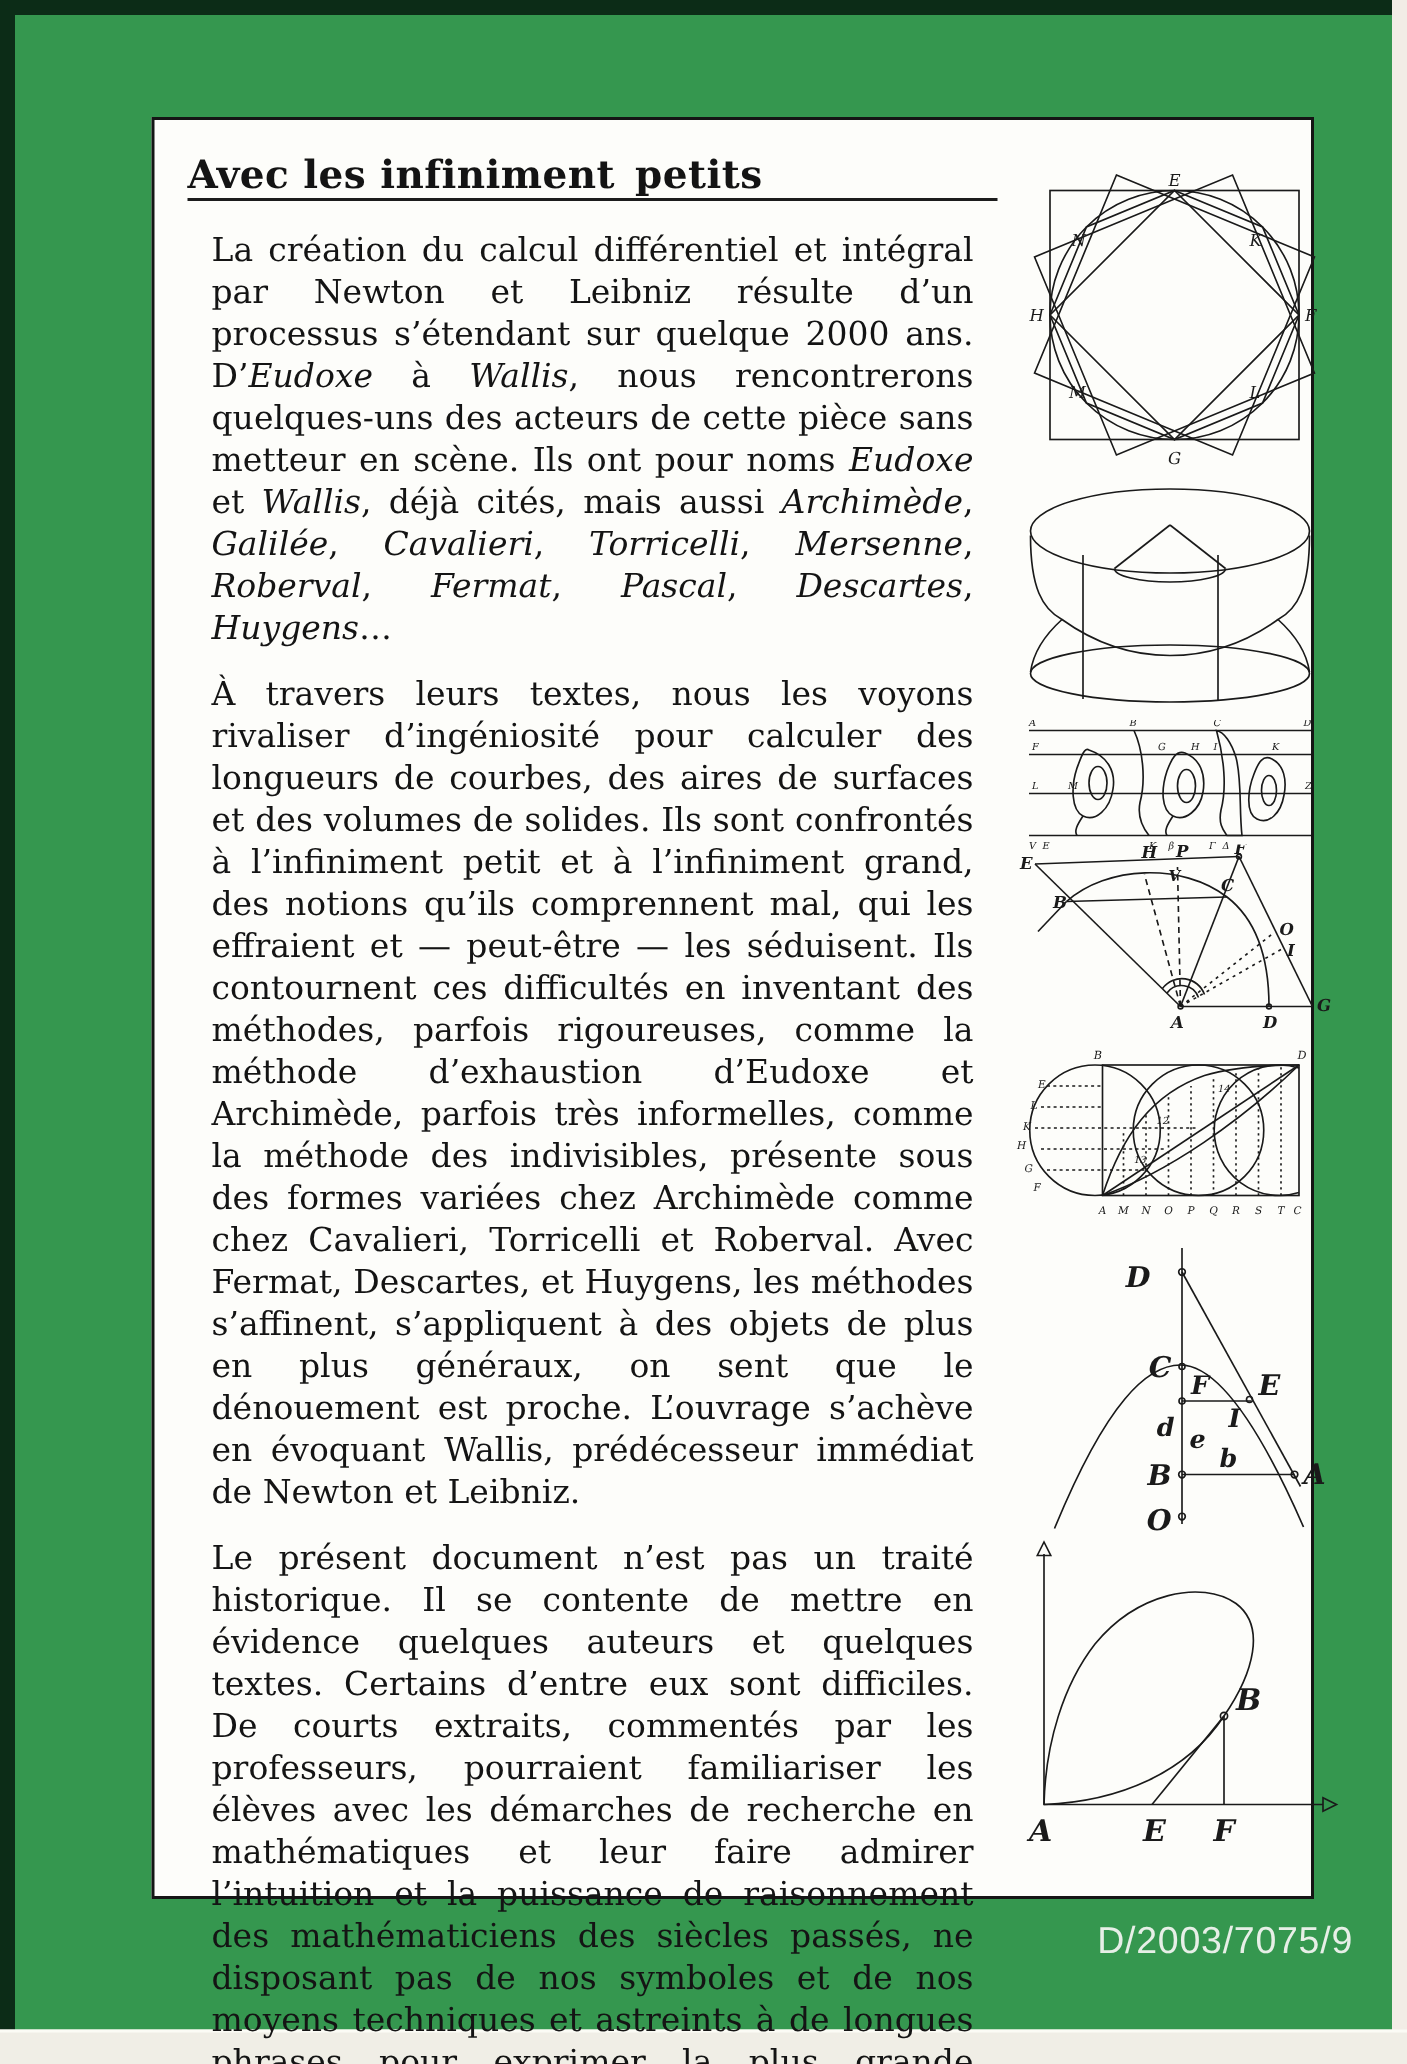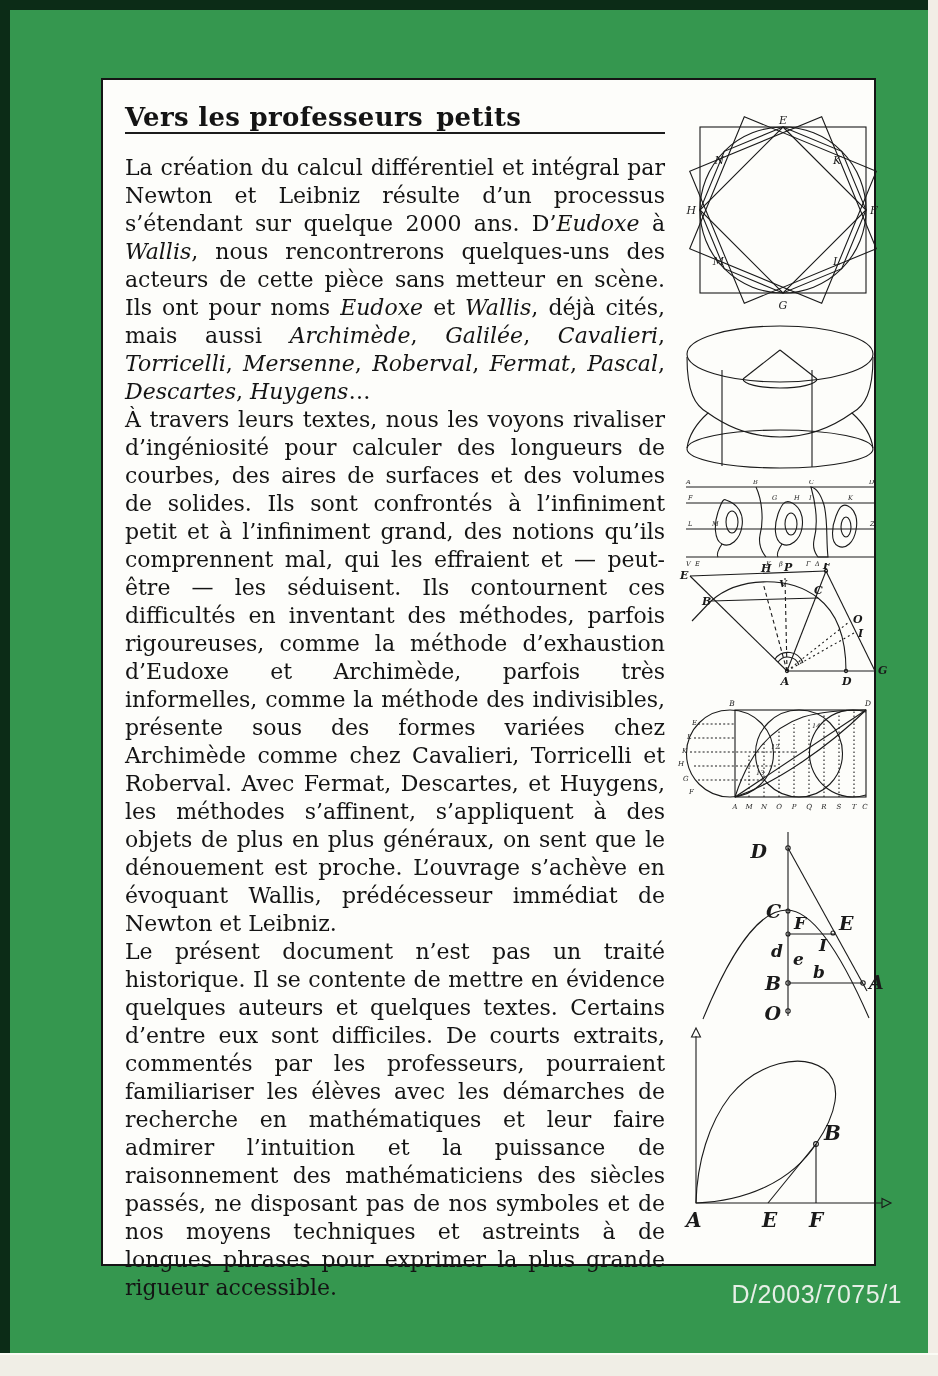--- a/index.html
+++ b/index.html
@@ -8,21 +8,21 @@
   .strip-top{position:absolute;left:0;top:0;width:938px;height:10px;background:#0c2c17;}
   .strip-left{position:absolute;left:0;top:0;width:10px;height:1354px;background:#0c2c17;}
   .strip-right{position:absolute;left:928px;top:0;width:10px;height:1376px;background:#f2ede6;}
   .strip-bottom{position:absolute;left:0;top:1353px;width:938px;height:23px;background:#f0eee6;border-top:2px solid #fbfbf5;}
   #panel{position:absolute;left:101px;top:78px;width:775px;height:1188px;background:#fdfdfa;
          border:2px solid #151515;box-sizing:border-box;}
   .text-col{position:absolute;left:22px;top:16px;width:540px;color:#141414;}
   .doc-title{font-size:26px;font-weight:bold;margin:6px 0 0 0;letter-spacing:.3px;}
   .doc-subtitle{font-size:23px;line-height:33px;margin:4px 0 12px 0;font-weight:normal;}
   .rule{border:none;border-top:2px solid #1c1c1c;margin:0 0 20px 0;width:540px;}
-  .body-text p{font-size:22px;line-height:28px;text-align:justify;margin:0;}
+  .body-text p{font-size:22px;line-height:28px;text-align:justify;margin:16px;}
   .fig{position:absolute;margin:0;}
   svg{display:block;}
   svg path,svg line,svg polyline,svg polygon,svg circle,svg ellipse,svg rect{
       fill:none;stroke:#1a1a1a;stroke-width:1.1;}
   svg text{fill:#1a1a1a;stroke:none;font-family:"DejaVu Serif",serif;font-style:italic;}
   .lbl-big{font-weight:bold;font-style:italic;}
   #footer-code{position:absolute;top:1280px;right:36px;color:#e7efe7;
       font-family:"Liberation Sans",sans-serif;font-size:25px;letter-spacing:.5px;}
 </style>
 </head>
@@ -30,21 +30,21 @@
 
 <div id="page">
   <div class="strip-top"></div>
   <div class="strip-left"></div>
   <div class="strip-right"></div>
   <div class="strip-bottom"></div>
 
   <div id="panel">
 
     <div class="text-col">
-      <h1 class="doc-title">Vers les professeurs petits</h1>
+      <h1 class="doc-title">Avec les infiniment petits</h1>
       <hr class="rule">
       <div class="body-text">
         <p><span>La création du calcul différentiel et intégral par Newton et Leibniz résulte d’un processus s’étendant sur quelque 2000 ans. D’</span><i>Eudoxe</i><span> à </span><i>Wallis</i><span>, nous rencontrerons quelques-uns des acteurs de cette pièce sans metteur en scène. Ils ont pour noms </span><i>Eudoxe</i><span> et </span><i>Wallis</i><span>, déjà cités, mais aussi </span><i>Archimède</i><span>, </span><i>Galilée</i><span>, </span><i>Cavalieri</i><span>, </span><i>Torricelli</i><span>, </span><i>Mersenne</i><span>, </span><i>Roberval</i><span>, </span><i>Fermat</i><span>, </span><i>Pascal</i><span>, </span><i>Descartes</i><span>, </span><i>Huygens</i><span>…</span></p>
         <p><span>À travers leurs textes, nous les voyons rivaliser d’ingéniosité pour calculer des longueurs de courbes, des aires de surfaces et des volumes de solides. Ils sont confrontés à l’infiniment petit et à l’infiniment grand, des notions qu’ils comprennent mal, qui les effraient et — peut-être — les séduisent. Ils contournent ces difficultés en inventant des méthodes, parfois rigoureuses, comme la méthode d’exhaustion d’Eudoxe et Archimède, parfois très informelles, comme la méthode des indivisibles, présente sous des formes variées chez Archimède comme chez Cavalieri, Torricelli et Roberval. Avec Fermat, Descartes, et Huygens, les méthodes s’affinent, s’appliquent à des objets de plus en plus généraux, on sent que le dénouement est proche. L’ouvrage s’achève en évoquant Wallis, prédécesseur immédiat de Newton et Leibniz.</span></p>
         <p><span>Le présent document n’est pas un traité historique. Il se contente de mettre en évidence quelques auteurs et quelques textes. Certains d’entre eux sont difficiles. De courts extraits, commentés par les professeurs, pourraient familiariser les élèves avec les démarches de recherche en mathématiques et leur faire admirer l’intuition et la puissance de raisonnement des mathématiciens des siècles passés, ne disposant pas de nos symboles et de nos moyens techniques et astreints à de longues phrases pour exprimer la plus grande rigueur accessible.</span></p>
       </div>
     </div>
 
     <figure class="fig" style="left:575px;top:33px;">
       <svg width="212" height="200" viewBox="0 0 212 200">
@@ -243,14 +243,14 @@
         <circle cx="150" cy="122" r="2.4" fill="#1a1a1a" stroke="none"></circle>
         <text x="20" y="205" font-size="20" class="lbl-big">A</text>
         <text x="96" y="205" font-size="20" class="lbl-big">E</text>
         <text x="143" y="205" font-size="20" class="lbl-big">F</text>
         <text x="158" y="118" font-size="20" class="lbl-big">B</text>
       </svg>
     </figure>
 
   </div>
 
-  <div id="footer-code">D/2003/7075/1</div>
+  <div id="footer-code">D/2003/7075/9</div>
 </div>
 
 </body></html>

